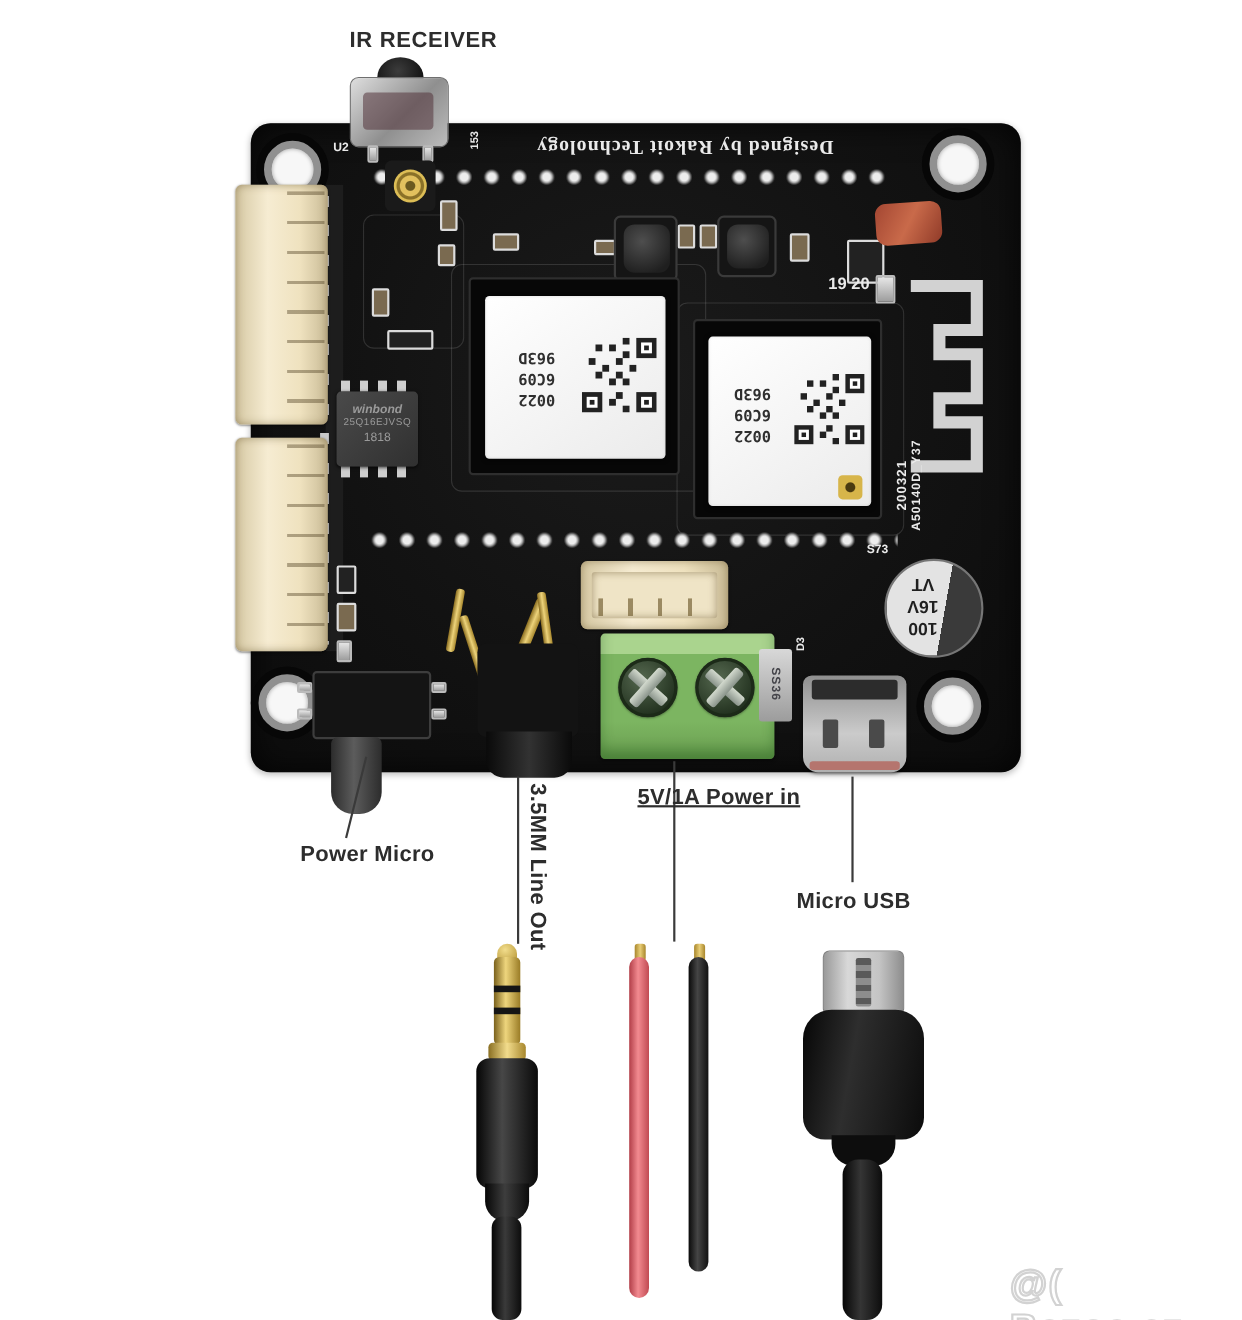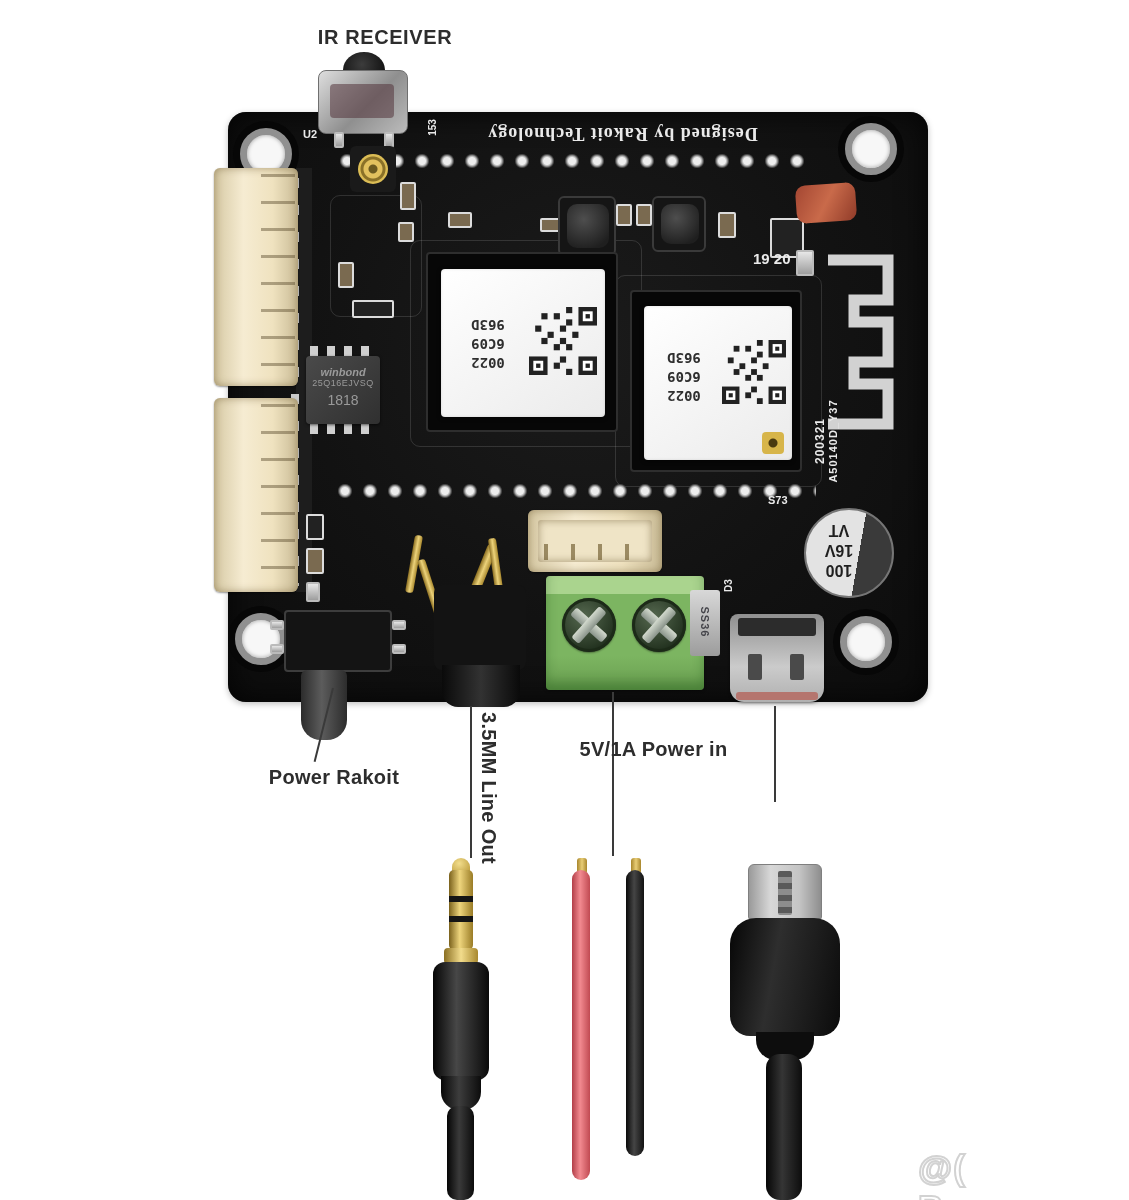--- a/index.html
+++ b/index.html
@@ -117,21 +117,21 @@
   <div class="abs silk" style="left:753px;top:250px;font-size:15px;">19 20</div>
 
   <div class="abs" style="left:310px;top:346px;width:66px;height:10px;
        background:repeating-linear-gradient(90deg,#cfcfcf 0 8px,rgba(0,0,0,0) 8px 17px);"></div>
   <div class="abs" style="left:310px;top:424px;width:66px;height:10px;
        background:repeating-linear-gradient(90deg,#cfcfcf 0 8px,rgba(0,0,0,0) 8px 17px);"></div>
   <div class="abs" style="left:306px;top:356px;width:74px;height:68px;background:linear-gradient(135deg,#4a4a4a,#303030);
        border-radius:4px;box-shadow:0 1px 3px rgba(0,0,0,.6);text-align:center;color:#9a9a9a;">
     <div style="font-style:italic;font-weight:700;font-size:11px;margin-top:10px;">winbond</div>
     <div style="font-size:9px;letter-spacing:.5px;">25Q16EJVSQ</div>
-    <div style="font-size:14px;margin-top:4px;">1818</div>
+    <div style="font-size:11px;margin-top:4px;">1818</div>
   </div>
 
   <div class="abs module" style="left:426px;top:252px;width:192px;height:180px;">
     <div class="shield" style="position:absolute;left:13px;top:15px;width:164px;height:148px;">
       <svg style="position:absolute;left:88px;top:38px;transform:rotate(180deg);" width="68" height="68" viewBox="0 0 11 11">
         <rect x="0" y="0" width="3" height="3" fill="#222"></rect>
           <rect x="0.7" y="0.7" width="1.6" height="1.6" fill="#fff"></rect>
           <rect x="1.15" y="1.15" width="0.7" height="0.7" fill="#222"></rect>
         <rect x="8" y="0" width="3" height="3" fill="#222"></rect>
           <rect x="8.7" y="0.7" width="1.6" height="1.6" fill="#fff"></rect>
@@ -200,21 +200,21 @@
   <svg class="abs" style="left:812px;top:244px;" width="104" height="212" viewBox="0 0 104 212">
     <path d="M16,16 H76 V56 H42 V78 H76 V118 H42 V140 H76 V180 H16" fill="none" stroke="#d2d2d2" stroke-width="11"></path>
   </svg>
 
   <div class="abs silk" style="left:766px;top:428px;width:120px;transform:rotate(-90deg);letter-spacing:1px;text-align:center;">
     <div style="font-size:12px;">200321</div>
     <div style="font-size:11px;">A50140D_Y37</div>
   </div>
 
   <div class="abs pad-row" style="left:336px;top:482px;width:480px;"></div>
-  <div class="abs silk" style="left:768px;top:494px;font-size:11px;">S73</div>
+  <div class="abs silk" style="left:788px;top:494px;font-size:11px;">S73</div>
 
   <div class="abs smd silver" style="left:270px;top:620px;width:14px;height:10px;"></div>
   <div class="abs smd silver" style="left:270px;top:644px;width:14px;height:10px;"></div>
   <div class="abs smd silver" style="left:392px;top:620px;width:14px;height:10px;"></div>
   <div class="abs smd silver" style="left:392px;top:644px;width:14px;height:10px;"></div>
   <div class="abs" style="left:284px;top:610px;width:108px;height:62px;background:#141414;border:2px solid #3d3d3d;
        border-radius:4px;box-sizing:border-box;"></div>
   <div class="abs" style="left:301px;top:670px;width:46px;height:70px;border-radius:6px 6px 20px 20px;
        background:linear-gradient(90deg,#2c2c2c,#5c5c5c 45%,#2c2c2c);"></div>
 
@@ -261,24 +261,25 @@
     <div class="cap-text" style="position:absolute;left:4px;top:10px;width:58px;">100
 16V
 VT</div>
   </div>
 
   <div class="abs callout" style="left:332px;top:688px;height:76px;transform:rotate(14deg);transform-origin:top center;"></div>
   <div class="abs callout" style="left:470px;top:706px;height:152px;"></div>
   <div class="abs callout" style="left:612px;top:692px;height:164px;"></div>
   <div class="abs callout" style="left:774px;top:706px;height:96px;"></div>
 
-  <div class="abs label" style="left:236px;top:764px;width:196px;">Power Rakoit</div>
+  <div class="abs label" style="left:236px;top:764px;width:196px;">Power Micro</div>
   <div class="abs label" style="left:476px;top:712px;height:160px;writing-mode:vertical-rl;text-align:left;">3.5MM Line Out</div>
-  <div class="abs label" style="left:546px;top:736px;width:215px;">5V/1A Power in</div>
+  <div class="abs label" style="left:546px;top:712px;width:215px;text-decoration:underline;">5V/1A Power in</div>
   <div class="abs label" style="left:668px;top:806px;width:216px;">
+    <div>Micro USB</div>
   </div>
 
   <div class="abs" style="left:428px;top:858px;width:70px;height:342px;">
     <div style="position:absolute;left:24px;top:0;width:18px;height:18px;border-radius:50% 50% 35% 35%;
          background:radial-gradient(circle at 40% 30%,#f2dd8c,#b2902e);"></div>
     <div style="position:absolute;left:21px;top:12px;width:24px;height:80px;border-radius:5px;
          background:linear-gradient(90deg,#7a611c,#eed57d 45%,#9a7c26);">
       <div style="position:absolute;left:0;top:26px;width:24px;height:6px;background:#151515;"></div>
       <div style="position:absolute;left:0;top:46px;width:24px;height:6px;background:#151515;"></div>
     </div>

